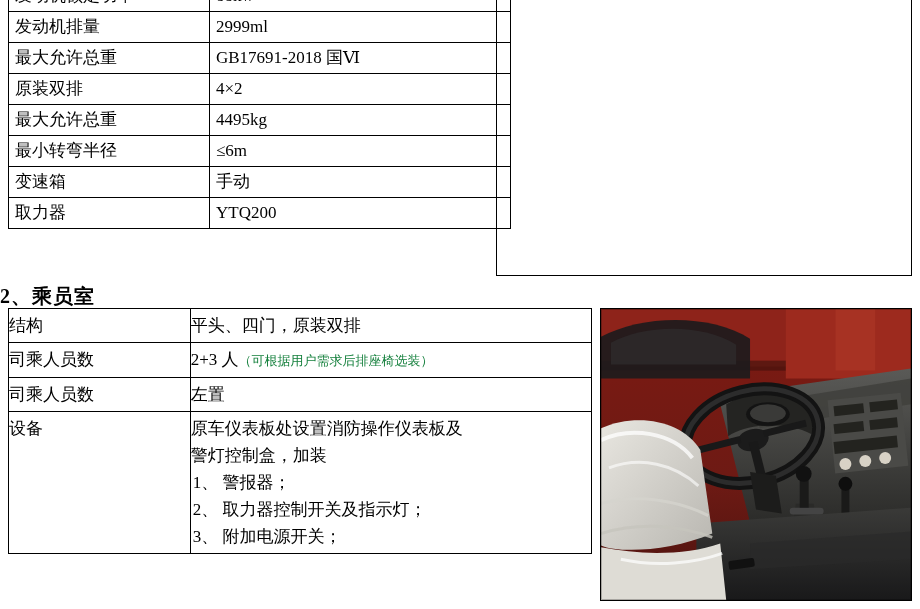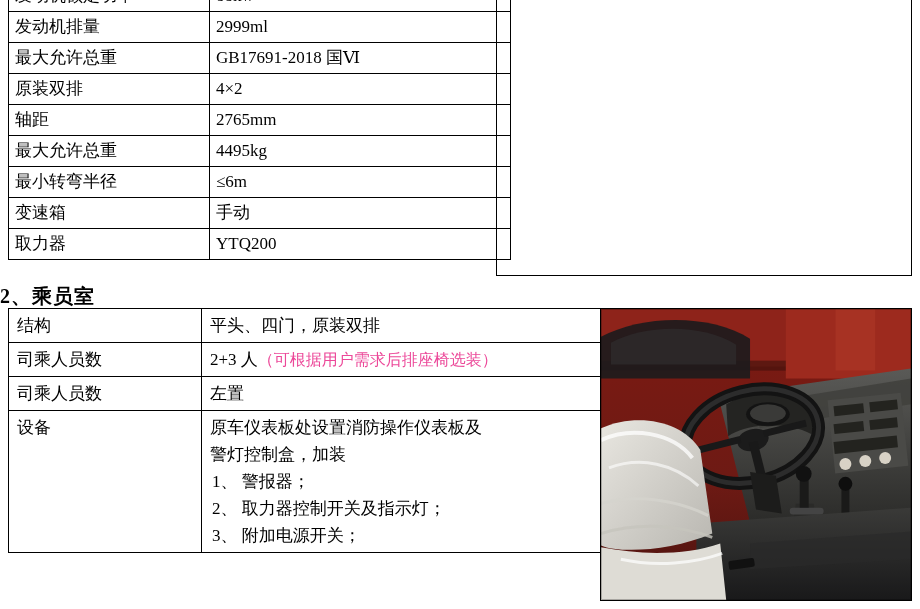--- a/index.html
+++ b/index.html
@@ -86,36 +86,36 @@
   #cabin-table {
     position: absolute;
     left: 8px;
     top: 308px;
     width: 584px;
     border-collapse: collapse;
     table-layout: fixed;
   }
   #cabin-table td {
     border: 1px solid #000;
-    padding: 3px 8px;
+    padding: 3px 0;
     font-size: 17px;
     line-height: 27px;
     vertical-align: top;
     margin-left: 44px;
   }
   #cabin-table td.k {
     width: 176px;
     white-space: nowrap;
   }
   #cabin-table td.v {
     width: 390px;
   }
   .red-note {
-    color: #ec4899;
-    font-size: 16px;
+    color: #15803d;
+    font-size: 13px;
   }
   .equip-line { display: block; }
   .equip-item { display: block; padding-left: 2px; }
 
   
   .photo-frame {
     position: absolute;
     left: 600px;
     top: 308px;
     width: 312px;
@@ -145,24 +145,20 @@
         <td class="k">发动机排量</td>
         <td class="v">2999ml</td>
       </tr>
       <tr>
         <td class="k">最大允许总重</td>
         <td class="v">GB17691-2018 国Ⅵ</td>
       </tr>
       <tr>
         <td class="k">原装双排</td>
         <td class="v">4×2</td>
-      </tr>
-      <tr>
-        <td class="k">轴距</td>
-        <td class="v">2765mm</td>
       </tr>
       <tr>
         <td class="k">最大允许总重</td>
         <td class="v">4495kg</td>
       </tr>
       <tr>
         <td class="k">最小转弯半径</td>
         <td class="v">≤6m</td>
       </tr>
       <tr>

